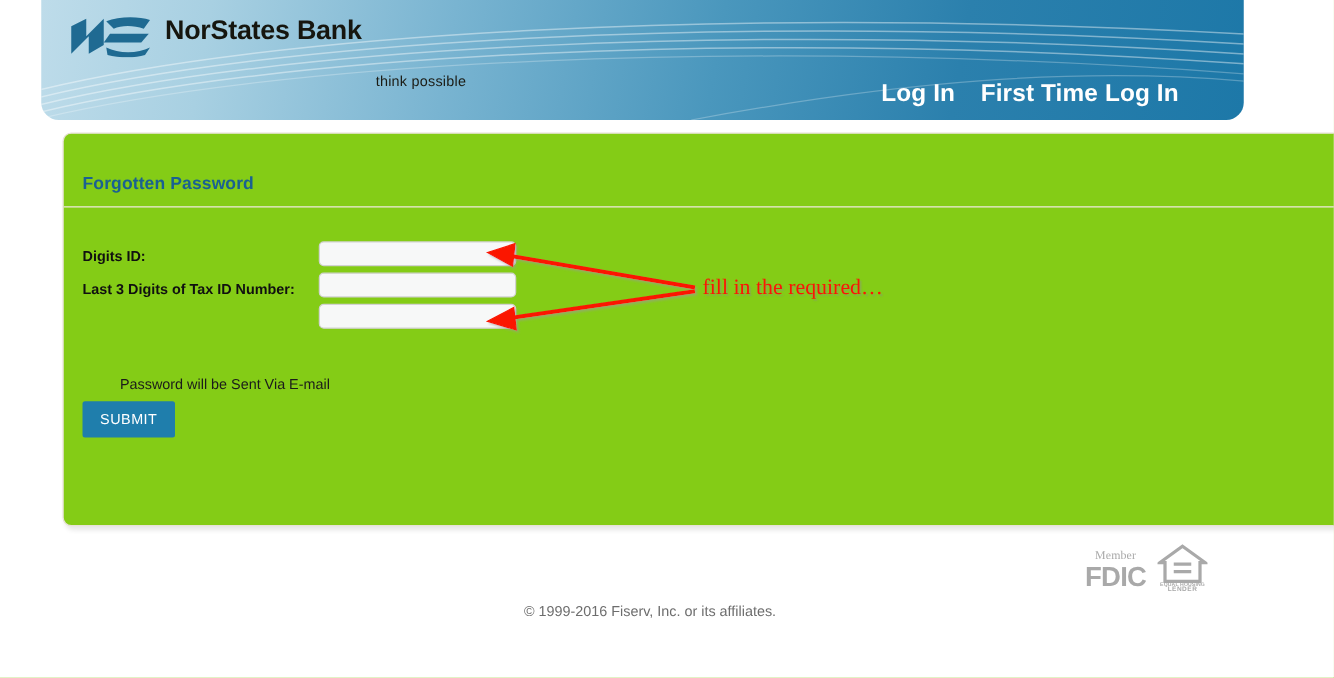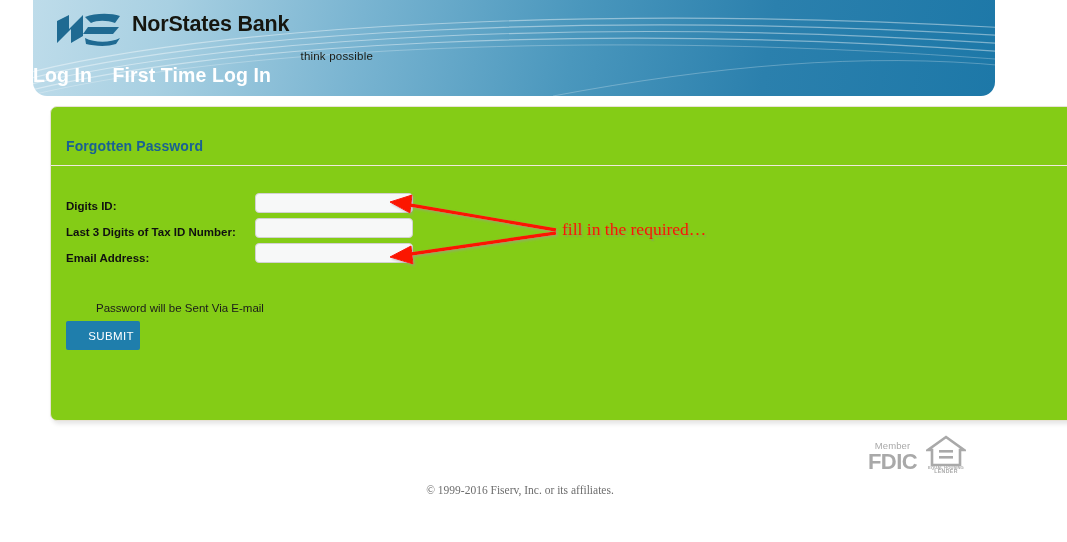--- a/index.html
+++ b/index.html
@@ -51,33 +51,33 @@
   }
   #ns-monogram { display: block; }
   #bank-name {
     font-size: 21.5px;
     font-weight: bold;
     color: #16160f;
     letter-spacing: -0.2px;
     white-space: nowrap;
   }
   #tagline {
-    margin-top: 4px;
+    margin-top: 14px;
     text-align: right;
     padding-right: 2px;
     font-size: 11.5px;
     color: #1b1b14;
     letter-spacing: 0.2px;
   }
   #top-nav {
     position: absolute;
     left: 0;
     top: 64px;
     width: 910px;
-    text-align: left;
+    text-align: right;
     white-space: nowrap;
   }
   .nav-link {
     display: inline-block;
     color: #ffffff;
     font-size: 19.5px;
     font-weight: bold;
     text-decoration: none;
     letter-spacing: 0.1px;
     cursor: pointer;
@@ -167,21 +167,20 @@
     width: 74px;
     height: 29px;
     background: #1f7eac;
     border: none;
     border-radius: 2px;
     color: #ffffff;
     font-family: "Liberation Sans", sans-serif;
     font-size: 11.5px;
     letter-spacing: 0.4px;
     cursor: pointer;
-    text-align: right;
   }
 
   
   #annotation-layer {
     position: absolute;
     left: 0; top: 0;
     width: 1067px; height: 542px;
     pointer-events: none;
   }
   #annotation-text {
@@ -205,37 +204,37 @@
     gap: 9px;
   }
   #fdic-badge {
     color: #a9a9a9;
     line-height: 1;
     text-align: center;
   }
   #fdic-member {
     font-size: 9.5px;
     letter-spacing: 0.1px;
+    font-family: Liberation Serif, serif;
   }
   #fdic-word {
     font-size: 22px;
     font-weight: bold;
     letter-spacing: -0.6px;
     margin-top: 1px;
   }
   #ehl-badge { line-height: 0; }
   #copyright {
     position: absolute;
     left: 0;
     top: 484px;
     width: 1040px;
     text-align: center;
     font-size: 11.5px;
     color: #6d6d6d;
-    font-family: Liberation Serif, serif;
   }
 </style>
 </head>
 <body>
 
 <div id="header-banner">
 
   <svg id="header-swooshes" viewBox="0 0 962 96" preserveAspectRatio="none">
     <g fill="none" stroke="#ffffff" stroke-opacity="0.42" stroke-width="1.2">
       <path d="M -10 74 C 180 26, 560 4, 975 28"></path>
@@ -274,23 +273,20 @@
   <div id="panel-divider"></div>
 
   <div id="form-area">
 
     <div class="form-row">
       <span class="form-label">Digits ID:</span>
     </div>
     <div class="form-row">
       <span class="form-label">Last 3 Digits of Tax ID Number:</span>
     </div>
-    <div class="form-row">
-      <span class="form-label">Email Address:</span>
-    </div>
 
     <input class="form-input" id="input-access-id" type="text" placeholder="" style="">
     <input class="form-input" id="input-tax-id" type="text" placeholder="" style="">
     <input class="form-input" id="input-email" type="text" placeholder="" style="">
   </div>
 
   <div id="note-text">Password will be Sent Via E-mail</div>
 
   <button id="submit-button">SUBMIT</button>
 </div>

